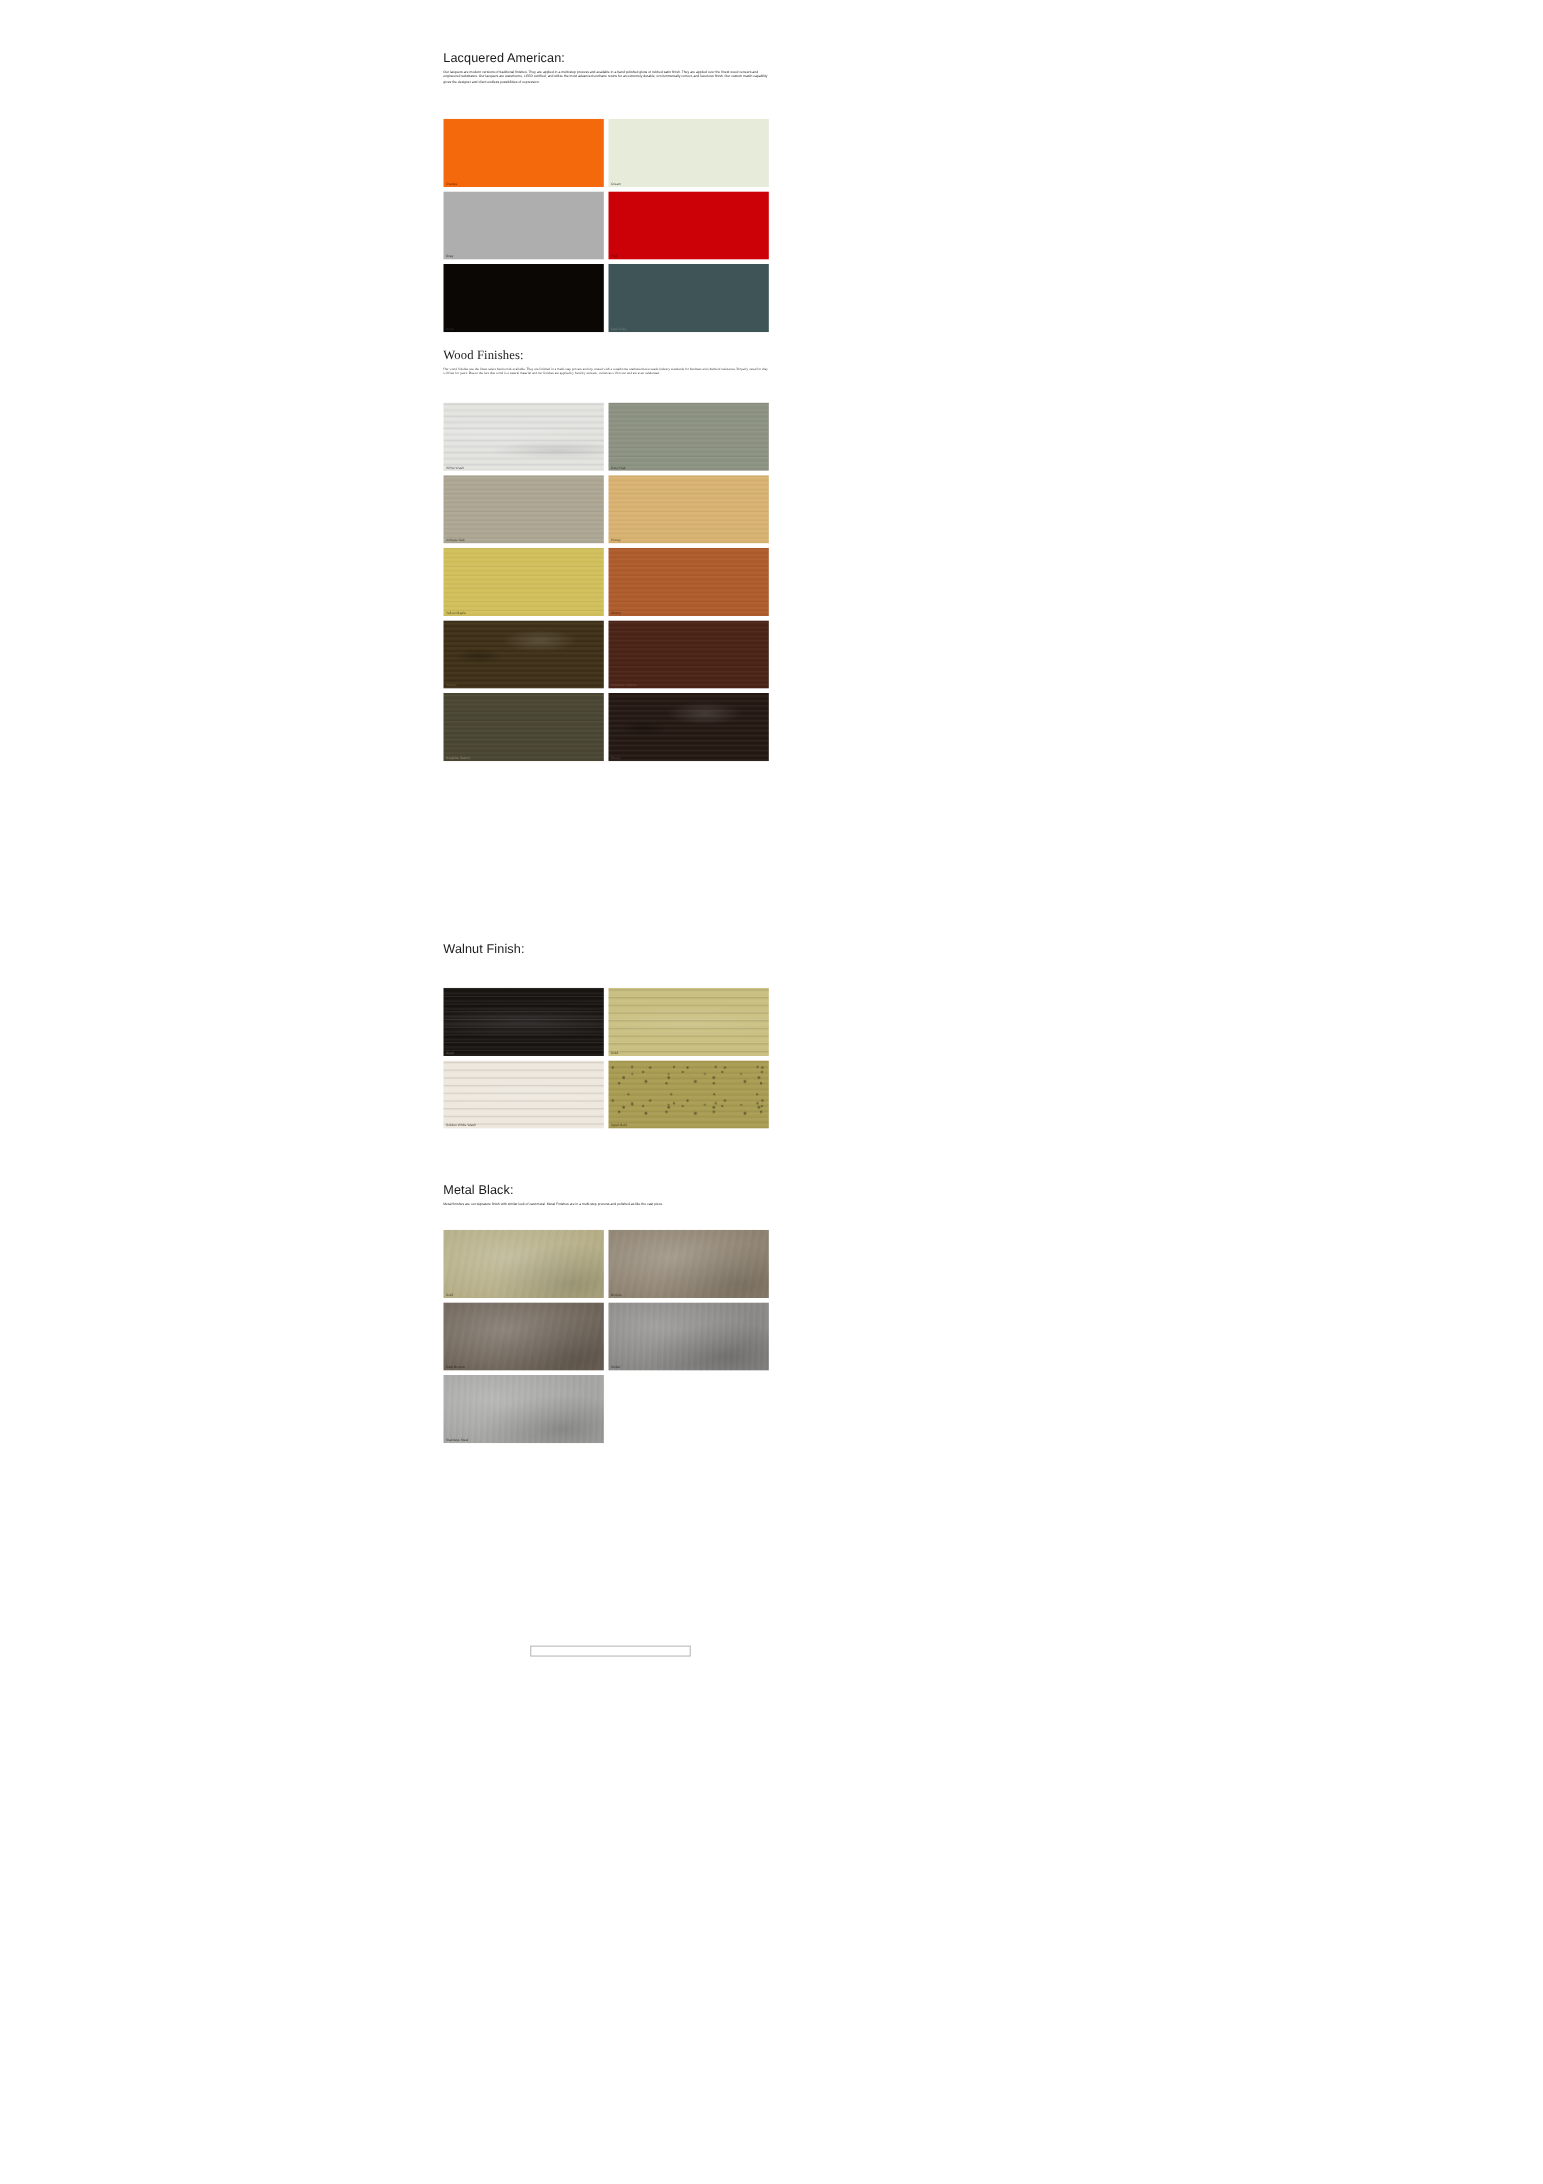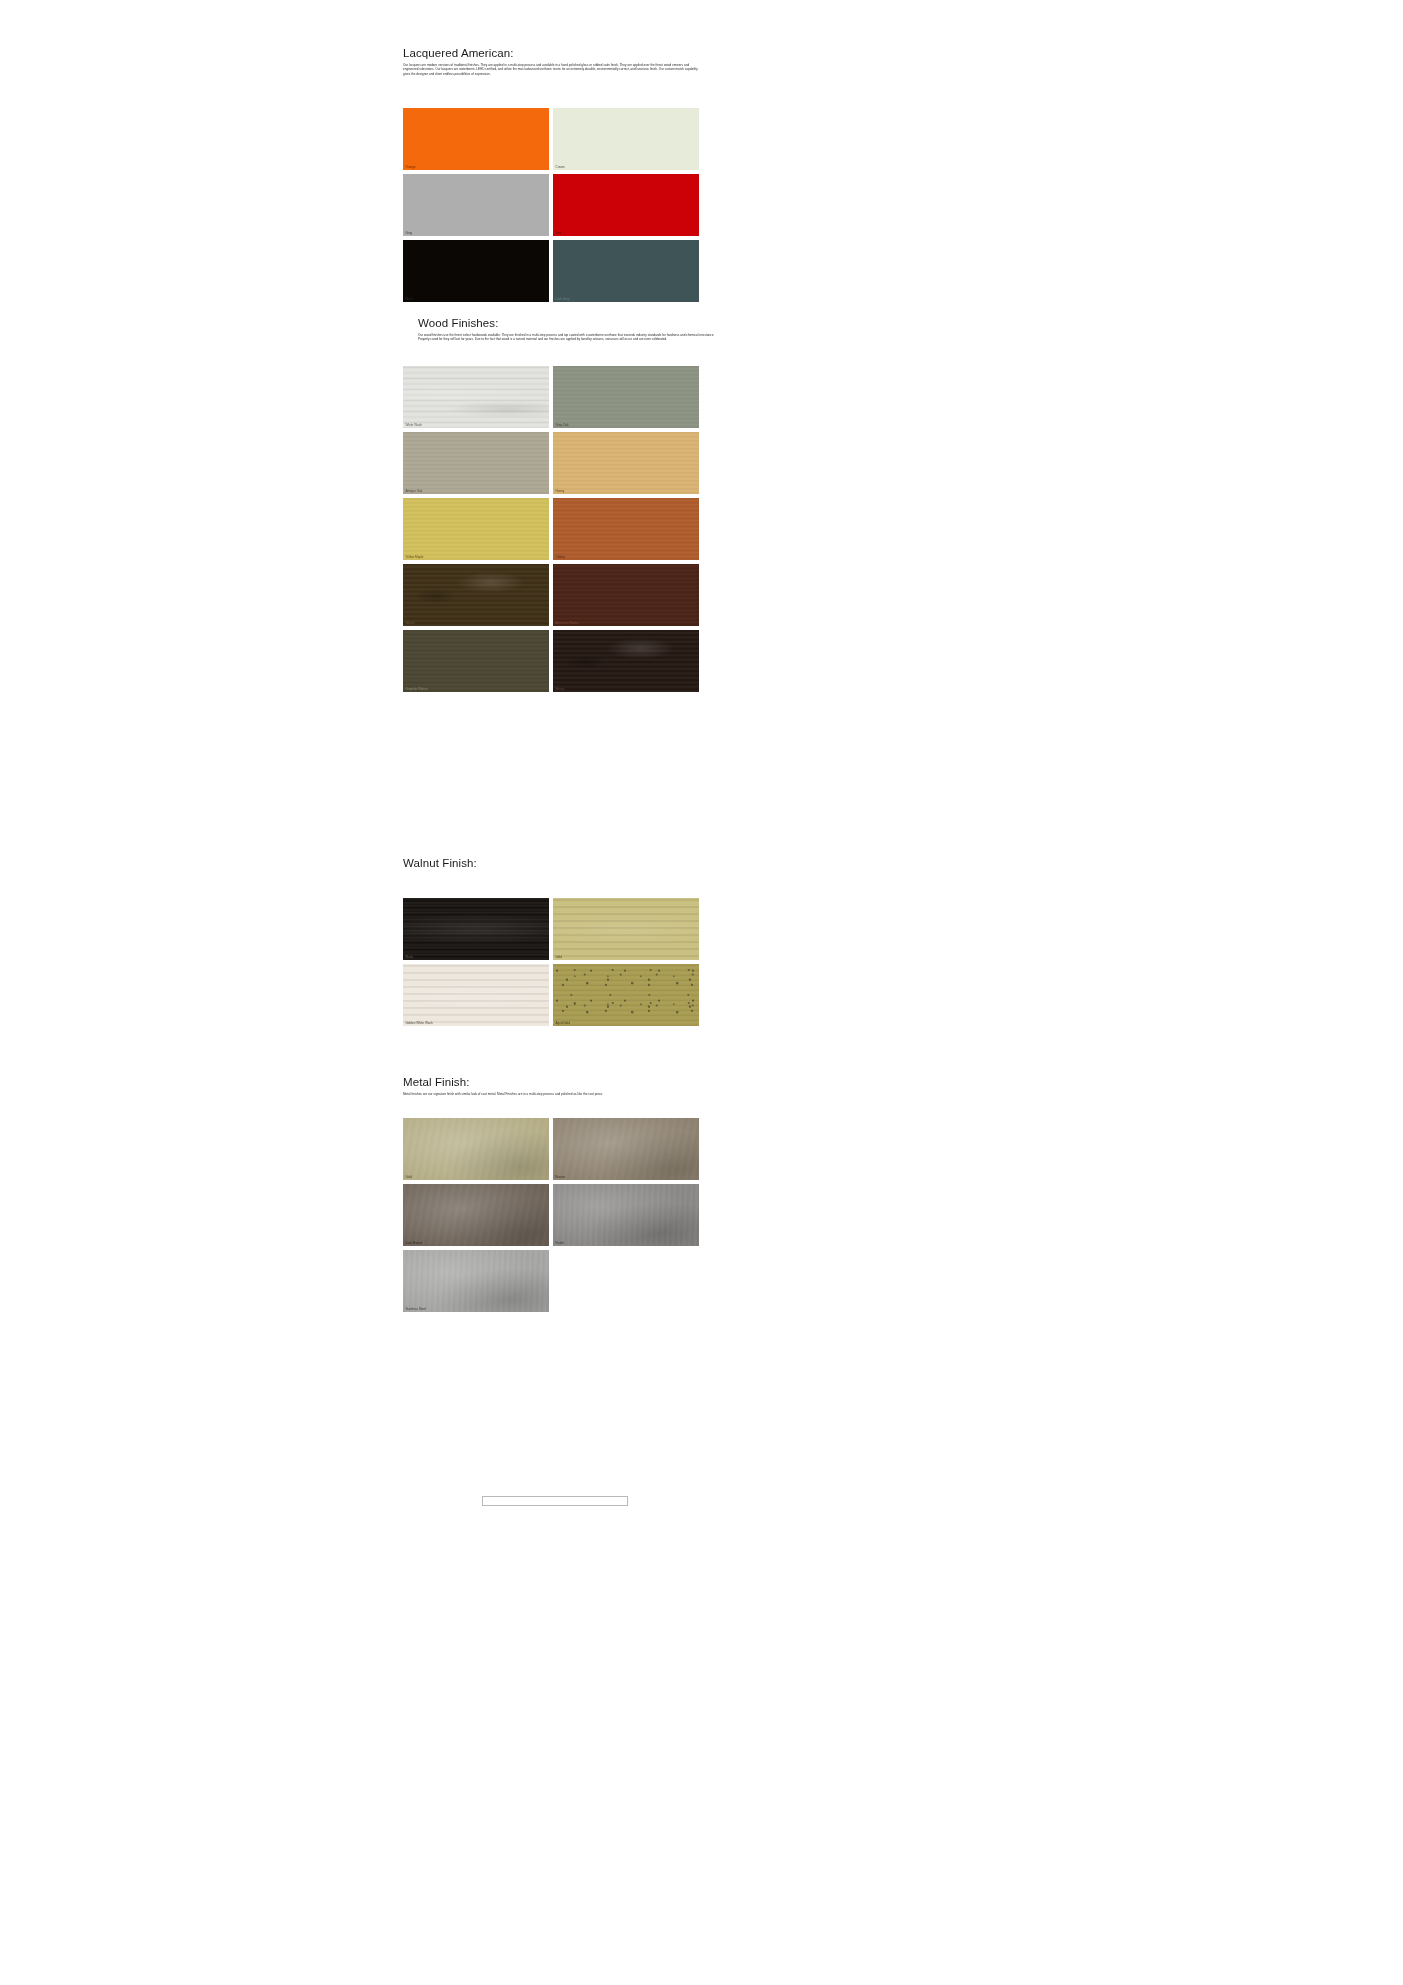--- a/index.html
+++ b/index.html
@@ -229,21 +229,21 @@
           <div class="swatch">
             <div class="swatch-fill" style="background: rgb(11, 7, 5);"></div>
             <span class="swatch-label" style="color: rgb(46, 42, 39);">Black</span>
           </div>
           <div class="swatch">
             <div class="swatch-fill" style="background: rgb(63, 84, 87);"></div>
             <span class="swatch-label" style="color: rgb(109, 129, 132);">Dark Gray</span>
           </div>
         </div>
       </div>
-      <div class="block" style="position: absolute; left: 15px; top: 316px; width: 302px;">
+      <div class="block" style="position: absolute; left: 0px; top: 316px; width: 302px; font-family: Liberation Serif, serif;">
         <h2 class="section-title">Wood Finishes:</h2>
         <p class="section-body">Our wood finishes use the finest select hardwoods available. They are finished in a multi-step process and top coated with a waterborne urethane that exceeds industry standards for hardness and chemical resistance. Properly cared for they will last for years. Due to the fact that wood is a natural material and our finishes are applied by hand by artisans, variances will occur and are even celebrated.</p>
       </div>
       <div class="swatch-grid" style="position: absolute; left: 0px; top: 366px;">
         <div class="swatch-row">
           <div class="swatch">
             <div class="swatch-fill" style="background: rgb(227, 227, 224);"></div>
             <div class="grain grain-wavy"></div>
             <span class="swatch-label" style="color: rgb(90, 90, 87);">White Wash</span>
           </div>
@@ -325,21 +325,21 @@
             <span class="swatch-label" style="color: rgb(78, 72, 64);">Golden White Wash</span>
           </div>
           <div class="swatch">
             <div class="swatch-fill" style="background: rgb(169, 156, 82);"></div>
             <div class="grain grain-fleck"></div>
             <span class="swatch-label" style="color: rgb(70, 63, 20);">Aged Gold</span>
           </div>
         </div>
       </div>
       <div class="block" style="position: absolute; left: 0px; top: 1075px; width: 302px;">
-        <h2 class="section-title">Metal Finish:</h2>
+        <h2 class="section-title">Metal Black:</h2>
         <p class="section-body">Metal finishes are our signature finish with similar look of cast metal. Metal Finishes are in a multi-step process and polished as like the cast piece.</p>
       </div>
       <div class="swatch-grid" style="position: absolute; left: 0px; top: 1118px;">
         <div class="swatch-row">
           <div class="swatch">
             <div class="swatch-fill" style="background: rgb(181, 174, 134);"></div>
             <div class="grain grain-metal"></div>
             <span class="swatch-label" style="color: rgb(74, 70, 48);">Gold</span>
           </div>
           <div class="swatch">

